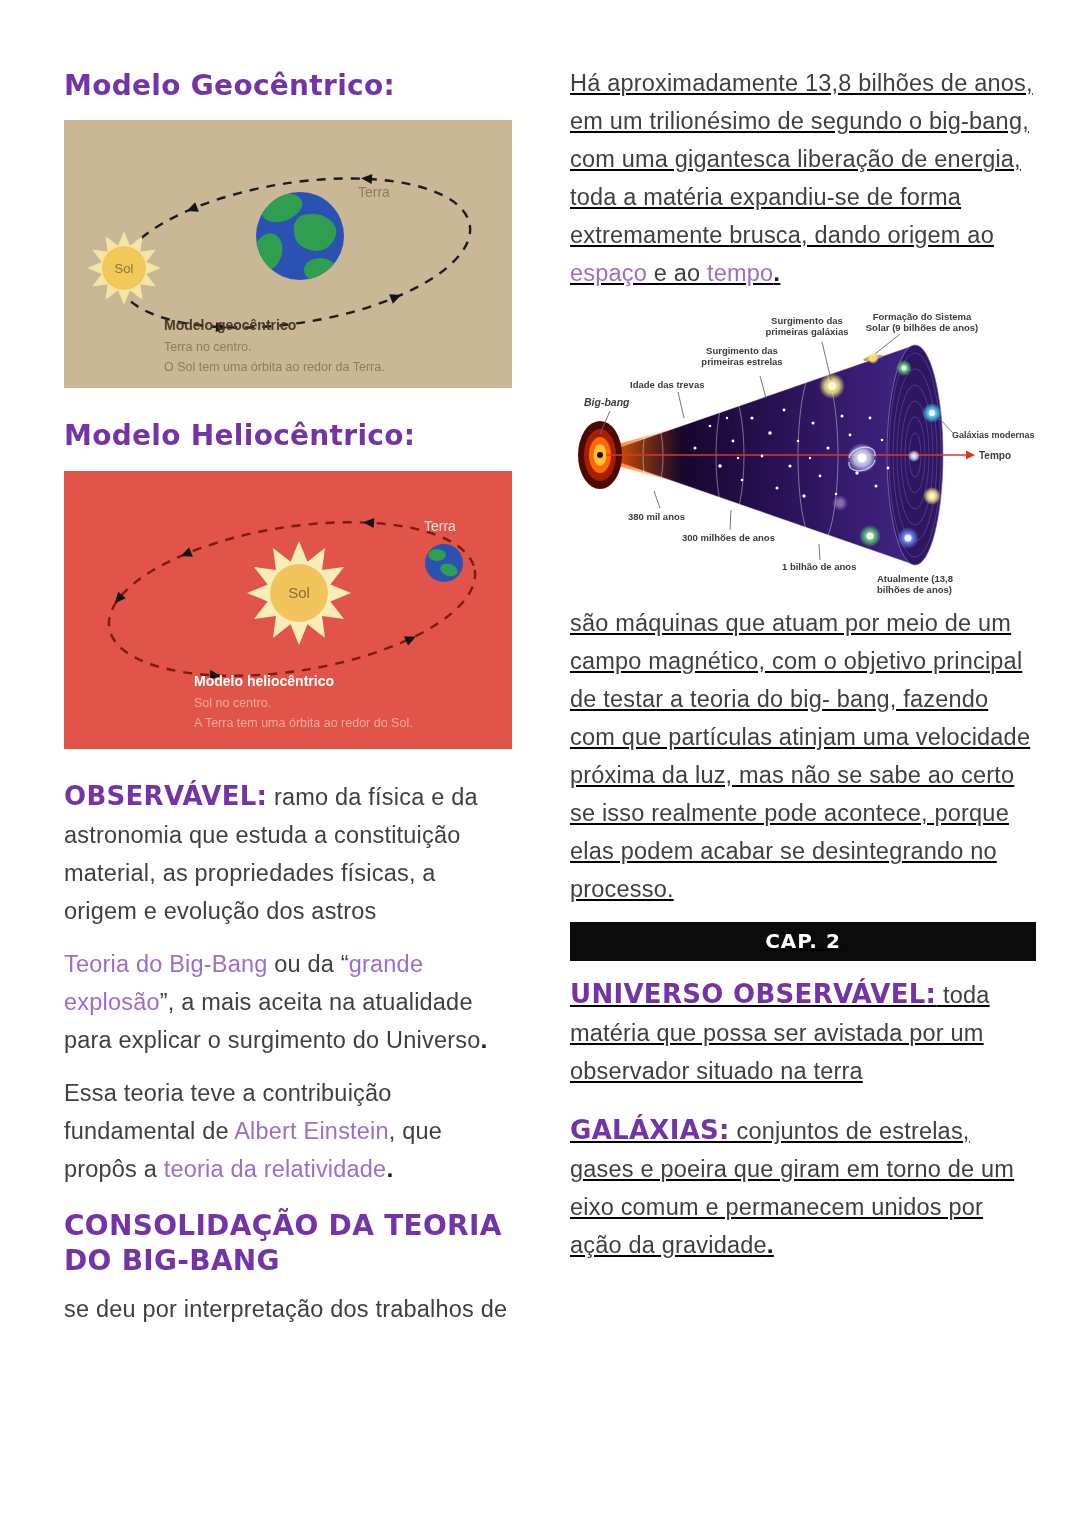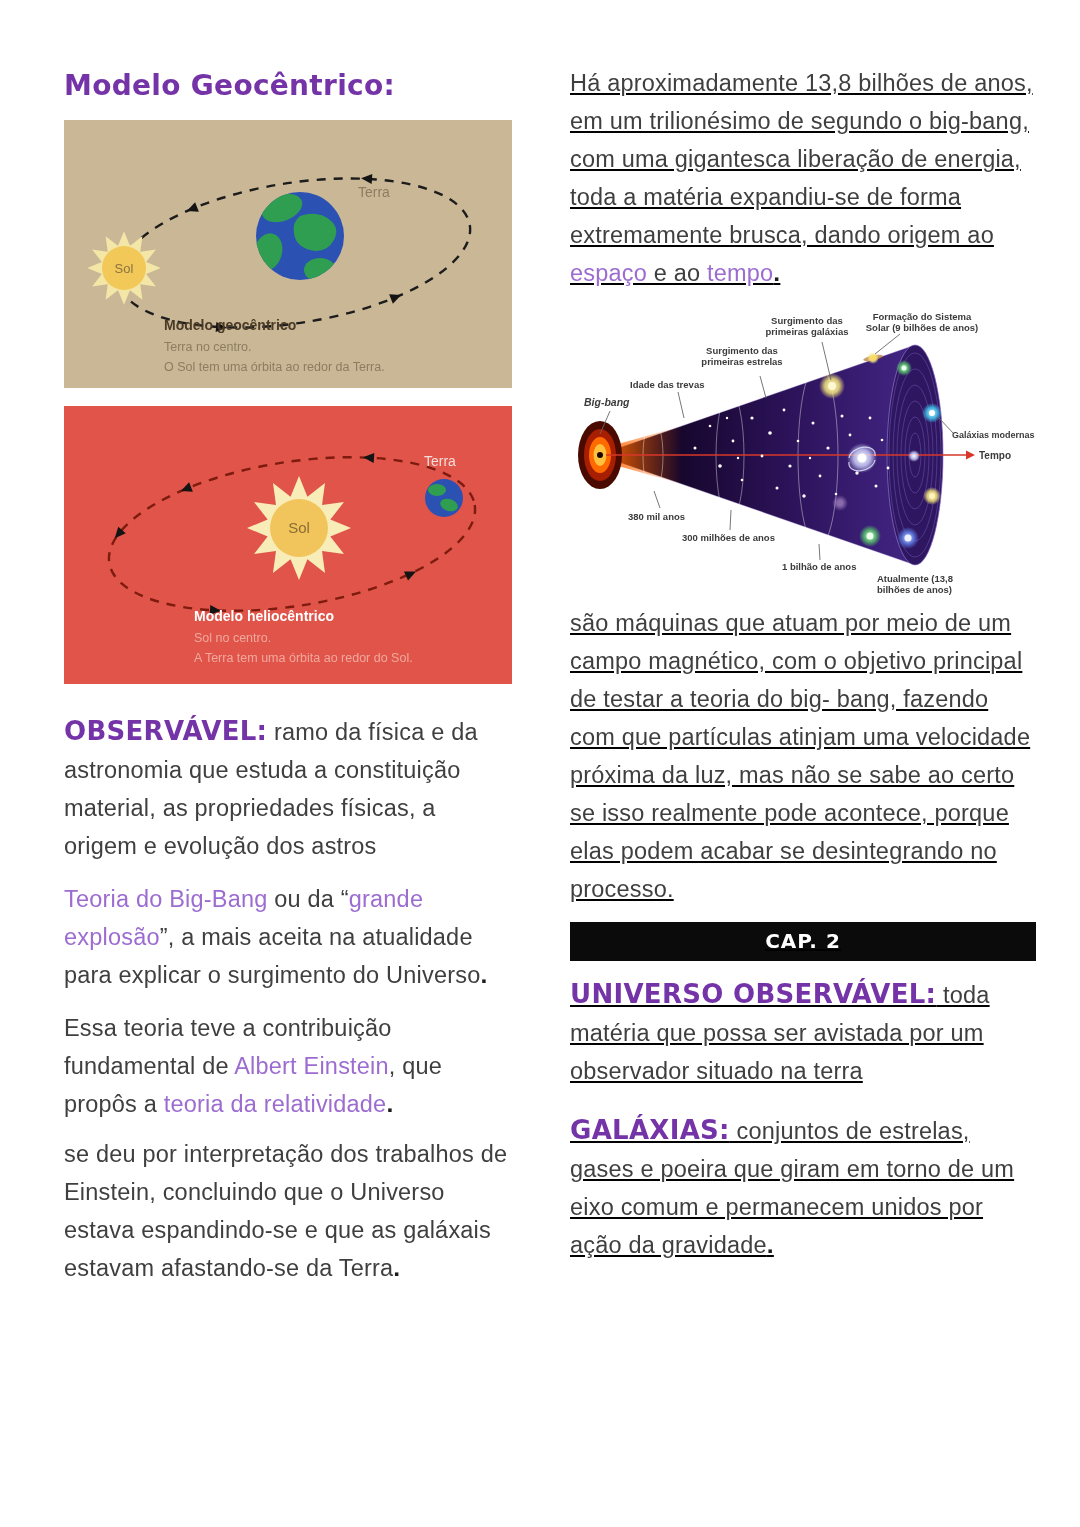--- a/index.html
+++ b/index.html
@@ -58,20 +58,21 @@
           <ellipse cx="204" cy="132" rx="14" ry="19" transform="rotate(15 204 132)"></ellipse>
           <ellipse cx="256" cy="150" rx="16" ry="12"></ellipse>
         </g>
       </g>
       <text x="294" y="77" font-size="14" fill="#8d7c60">Terra</text>
       <text x="100" y="210" font-size="14" font-weight="bold" fill="#4a3a26">Modelo geocêntrico</text>
       <text x="100" y="231" font-size="12.5" fill="#8d7c60">Terra no centro.</text>
       <text x="100" y="251" font-size="12.5" fill="#8d7c60">O Sol tem uma órbita ao redor da Terra.</text>
     </svg>
 
+    <h2 style="margin-top:30px;">Modelo Heliocêntrico:</h2>
 
     <svg class="fig" width="448" height="278" viewBox="0 0 448 278" style="margin-top:18px;">
       <rect x="0" y="0" width="448" height="278" fill="#e05449"></rect>
       <g>
         <ellipse cx="228" cy="128" rx="185" ry="72" transform="rotate(-9 228 128)" fill="none" stroke="#7c1b0e" stroke-width="2.4" stroke-dasharray="9 8"></ellipse>
         <g fill="#141414">
           <polygon points="0,-5 11,0 0,5" transform="translate(127,81) rotate(158)"></polygon>
           <polygon points="0,-5 11,0 0,5" transform="translate(310,52) rotate(184)"></polygon>
           <polygon points="0,-5 11,0 0,5" transform="translate(58,124) rotate(131)"></polygon>
           <polygon points="0,-5 11,0 0,5" transform="translate(146,204) rotate(4)"></polygon>
@@ -104,20 +105,21 @@
     </p>
 
     <p style="margin-top:15px;">
       <span class="pl">Teoria do Big-Bang</span><span> ou da “</span><span class="pl">grande explosão</span><span>”, a mais aceita na atualidade para explicar o surgimento do Universo</span><span class="dot">.</span>
     </p>
 
     <p style="margin-top:15px;">
       <span>Essa teoria teve a contribuição fundamental de </span><span class="pl">Albert Einstein</span><span>, que propôs a </span><span class="pl">teoria da relatividade</span><span class="dot">.</span>
     </p>
 
+    <h2 style="margin-top:20px;">CONSOLIDAÇÃO DA TEORIA DO BIG-BANG</h2>
 
     <p style="margin-top:12px;">
       <span>se deu por interpretação dos trabalhos de Einstein, concluindo que o Universo estava espandindo-se e que as galáxais estavam afastando-se da Terra</span><span class="dot">.</span>
     </p>
   </div>
 
   <div class="col col-r">
 
     <p style="margin-top:64px;">
       <span>Há aproximadamente 13,8 bilhões de anos, em um trilionésimo de segundo o big-bang, com uma gigantesca liberação de energia, toda a matéria expandiu-se de forma extremamente brusca, dando origem ao </span><span class="pl">espaço</span><span> e ao </span><span class="pl">tempo</span><span class="dot">.</span>

